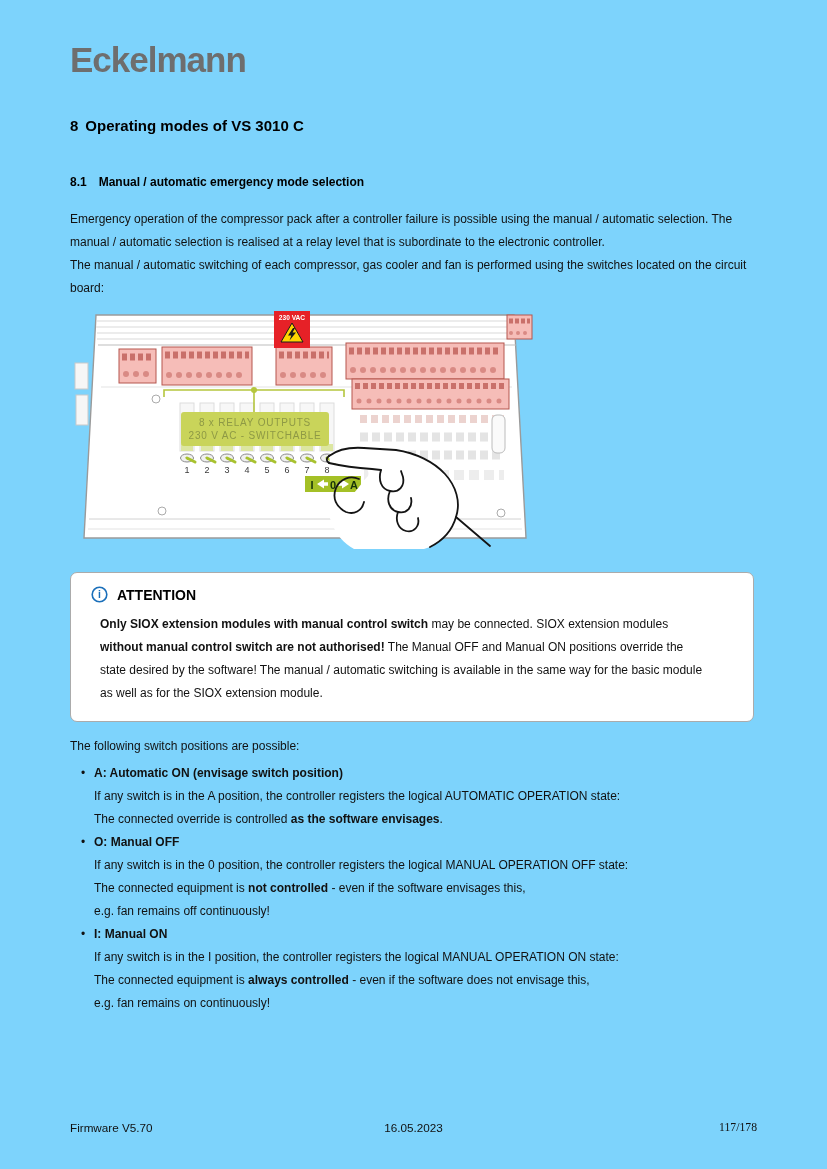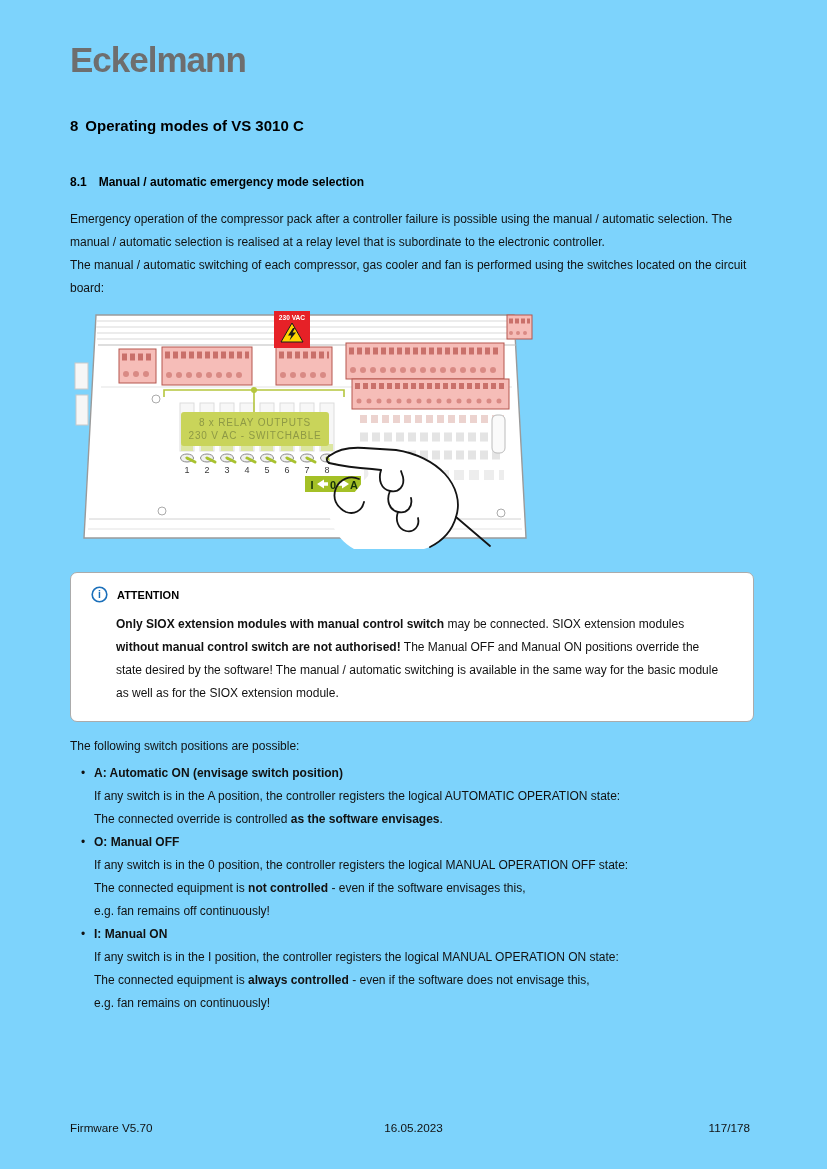--- a/index.html
+++ b/index.html
@@ -19,37 +19,37 @@
   h2.h-section { margin-top:41px; font-size:12px; font-weight:bold; color:#000; }
   h2.h-section .num { margin-right:12px; }
   .bodytext { font-size:12px; line-height:23px; color:#111; }
   .intro { margin-top:19px; max-width:690px; }
   .figure-wrap { margin-top:7px; margin-left:3px; width:462px; height:242px; }
   .attention-box {
     margin-top:23px; width:684px; border:1px solid #ababab; border-radius:7px;
     background:#fff; padding:13px 20px 16px 20px;
   }
   .attention-head { display:flex; align-items:center; gap:9px; }
-  .attention-title { font-size:11px; font-weight:bold; color:#000; }
-  .attention-body { margin-top:10px; margin-left:25px; max-width:608px; }
+  .attention-title { font-size:14px; font-weight:bold; color:#000; }
+  .attention-body { margin-top:10px; margin-left:9px; max-width:608px; }
   .bold { font-weight:bold; }
   .follow-text { margin-top:13px; }
   ul.switch-list { margin-top:4px; list-style:none; }
   ul.switch-list li { position:relative; padding-left:24px; }
   ul.switch-list .bullet-marker {
     position:absolute; left:11px; top:0; font-size:12px;
   }
   .li-title { font-weight:bold; }
   .footer {
     position:absolute; top:1121px; left:70px; right:70px; height:16px;
     font-size:11.7px; color:#111;
   }
   .footer .f-left { position:absolute; left:0; }
   .footer .f-center { position:absolute; left:50%; transform:translateX(-50%); }
-  .footer .f-right { position:absolute; right:7px; }
+  .footer .f-right { position:absolute; right:0;font-family:Liberation Serif, serif; }
   svg text { font-family:"Liberation Sans", sans-serif; }
 </style>
 </head>
 <body>
 
 <div class="page">
   <div class="content">
 
     <div class="logo">Eckelmann</div>
 

